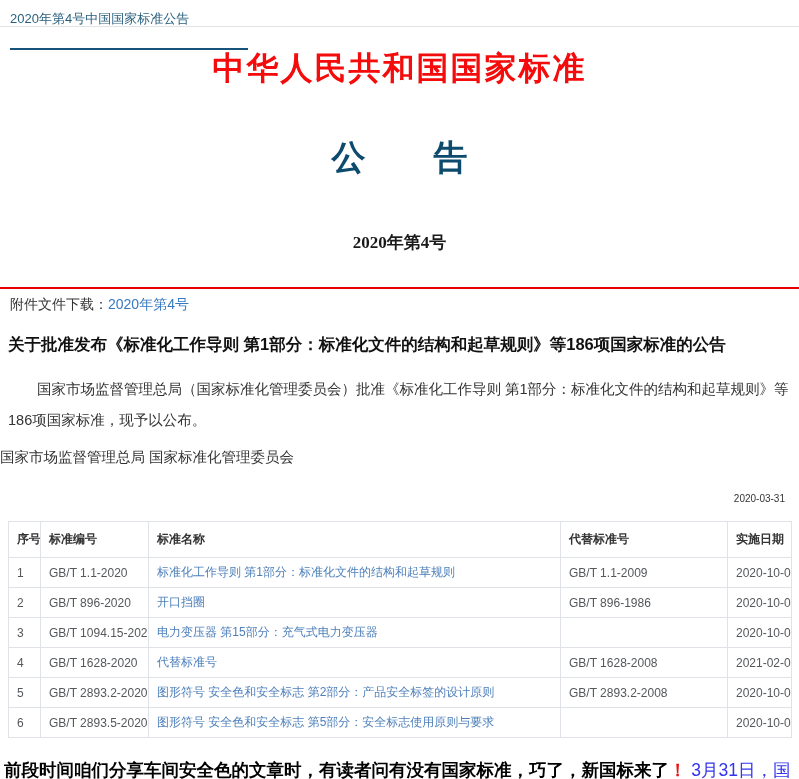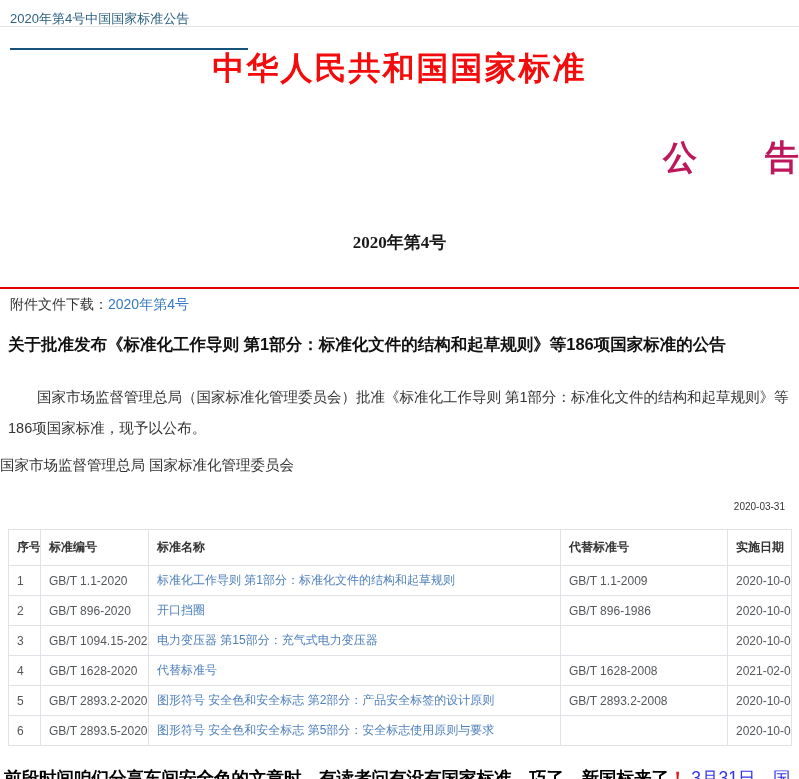--- a/index.html
+++ b/index.html
@@ -32,25 +32,25 @@
     margin-top: 20px;
     text-align: center;
     font-family: "Liberation Serif", "DejaVu Serif", serif;
     font-weight: bold;
     font-size: 32px;
     color: #f40b0b;
     letter-spacing: 2px;
   }
   .subtitle {
     margin-top: 44px;
-    text-align: right;
+    text-align: center;
     font-family: "Liberation Serif", "DejaVu Serif", serif;
     font-weight: bold;
     font-size: 34px;
-    color: #be185d;
+    color: #0c4a6e;
   }
   .issue-number {
     margin-top: 50px;
     text-align: center;
     font-family: "Liberation Serif", "DejaVu Serif", serif;
     font-weight: bold;
     font-size: 17px;
     color: #1a1a1a;
   }
   .red-divider {
@@ -68,21 +68,21 @@
     text-decoration: none;
   }
   .notice-heading {
     margin: 12px 6px 0 8px;
     font-size: 16.5px;
     font-weight: bold;
     color: #111111;
     line-height: 24px;
   }
   .notice-body {
-    margin: 26px 8px 0 8px;
+    margin: 18px 8px 0 8px;
     font-size: 14.5px;
     color: #333333;
     line-height: 31px;
     text-indent: 2em;
   }
   .issuer-line {
     margin: 12px 14px 0 0;
     text-align: left;
     font-size: 14.5px;
     color: #333333;

